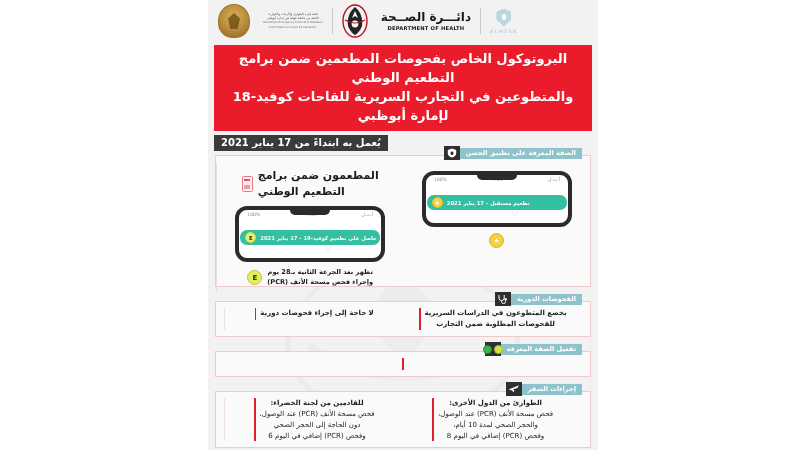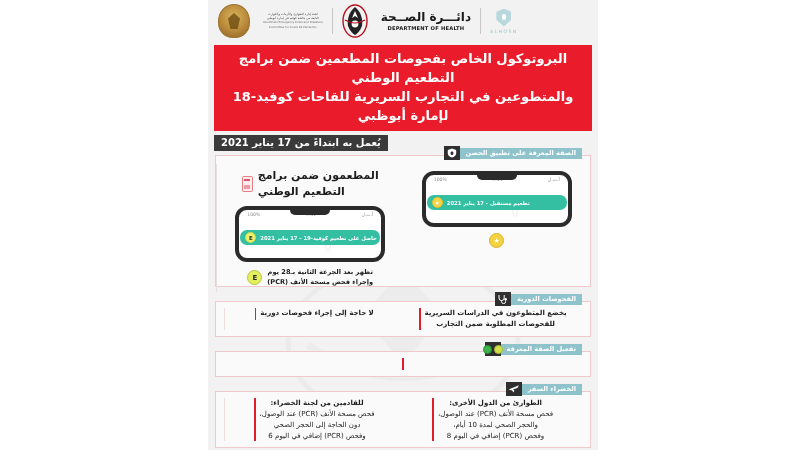--- a/index.html
+++ b/index.html
@@ -590,21 +590,21 @@
       </div>
     </div>
 
     <div class="panel row-panel" style="margin-top:14px;">
       <div class="tab">
         <div class="tab-icon">
           <svg class="icon-svg" width="12" height="10" viewBox="0 0 12 10">
             <path d="M0.6 5.6 L11 1.2 L9.4 4 L4.8 5.4 L6.4 6.2 L5.4 8.4 L4.2 6.4 Z" fill="#ffffff"></path>
           </svg>
         </div>
-        <div class="tab-label">الخضراء السفر</div>
+        <div class="tab-label">إجراءات السفر</div>
       </div>
 
       <div class="row-split">
         <div class="half left">
           <div class="bullet-line">
             <div class="bar"></div>
             <div>
               <div class="rtxt">الطوارئ من الدول الأخرى:</div>
               <div class="rtxt reg">فحص مسحة الأنف (PCR) عند الوصول،<br>والحجر الصحي لمدة 10 أيام،<br>وفحص (PCR) إضافي في اليوم 8</div>
             </div>

